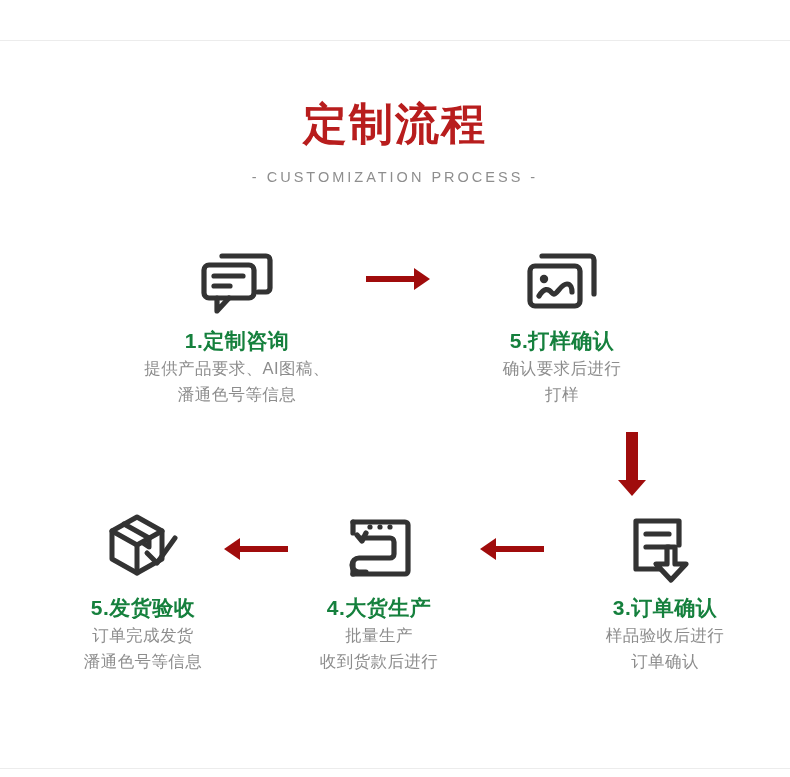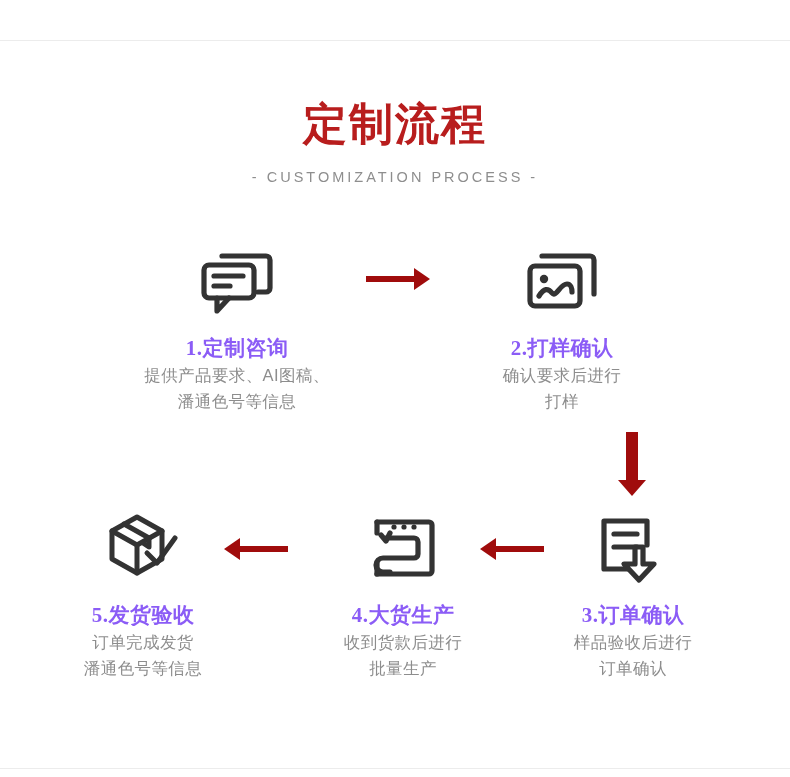--- a/index.html
+++ b/index.html
@@ -75,44 +75,43 @@
   .icon-wrap {
     height: 86px;
     display: flex;
     align-items: center;
     justify-content: center;
   }
   .icon-wrap svg {
     display: block;
   }
   .step-title {
-    margin-top: 10px;
+    margin-top: 3px;
     font-size: 21px;
     font-weight: 700;
-    color: #8b5cf6;
+    color: #15803d;
     letter-spacing: 0.5px;
     white-space: nowrap;
-    font-family: Liberation Serif, serif;
   }
   .step-desc {
     margin-top: 0;
     font-size: 16.5px;
     color: #8d8d8d;
     line-height: 1.58;
     letter-spacing: 0.4px;
   }
   .step-desc .line { display: block; white-space: nowrap; }
 
   
   .step-1 { left: 112px; }
   .step-2 { left: 437px; }
   
   .step-5 { left: 18px; }
-  .step-4 { left: 278px; }
-  .step-3 { left: 508px; }
+  .step-4 { left: 254px; }
+  .step-3 { left: 540px; }
 
   
   .arrow {
     position: absolute;
   }
   .arrow svg { display: block; }
   .arrow-1-2 { left: 364px; top: 262px; }
   .arrow-2-3 { left: 615px; top: 430px; }
   .arrow-3-4 { left: 478px; top: 532px; }
   .arrow-4-5 { left: 222px; top: 532px; }
@@ -151,21 +150,21 @@
 
     <div class="step step-2">
       <div class="icon-wrap">
         <svg width="72" height="66" viewBox="0 0 72 66" fill="none" stroke="#333333" stroke-width="5.2" stroke-linecap="round" stroke-linejoin="round">
           <path d="M16 8 H64 a4 4 0 0 1 4 4 V46"></path>
           <rect x="4" y="18" width="50" height="40" rx="5"></rect>
           <circle cx="18" cy="31" r="4.2" fill="#333333" stroke="none"></circle>
           <path d="M13 48 C18 40 22 40 26 45 C30 50 34 36 41 36 C45 36 46 41 46 44"></path>
         </svg>
       </div>
-      <div class="step-title">2.打样确认</div>
+      <div class="step-title">5.打样确认</div>
       <div class="step-desc">
         <span class="line">确认要求后进行</span>
         <span class="line">打样</span>
       </div>
     </div>
 
   </div>
 
   <div class="row row-bottom">
 
@@ -194,22 +193,22 @@
           <path d="M9 61 V50"></path>
           <path d="M13 22 L18 28 L22 20"></path>
           <path d="M18 25 H46 a4 4 0 0 1 4 4 V41 a4 4 0 0 1 -4 4 H15 a7 7 0 0 0 0 14 H22"></path>
           <circle cx="26" cy="14" r="2.6" fill="#333333" stroke="none"></circle>
           <circle cx="36" cy="14" r="2.6" fill="#333333" stroke="none"></circle>
           <circle cx="46" cy="14" r="2.6" fill="#333333" stroke="none"></circle>
         </svg>
       </div>
       <div class="step-title">4.大货生产</div>
       <div class="step-desc">
+        <span class="line">批量生产</span>
         <span class="line">收到货款后进行</span>
-        <span class="line">批量生产</span>
       </div>
     </div>
 
     <div class="step step-3">
       <div class="icon-wrap">
         <svg width="70" height="72" viewBox="0 0 70 72" fill="none" stroke="#333333" stroke-width="5.2" stroke-linecap="round" stroke-linejoin="round">
           <path d="M49 33 V9 H6 V57 H30"></path>
           <line x1="16" y1="22" x2="39" y2="22"></line>
           <line x1="16" y1="35" x2="39" y2="35"></line>
           <path d="M45 35 V52 H56 L41 68 L26 52 H37 V35 Z" fill="#ffffff"></path>

